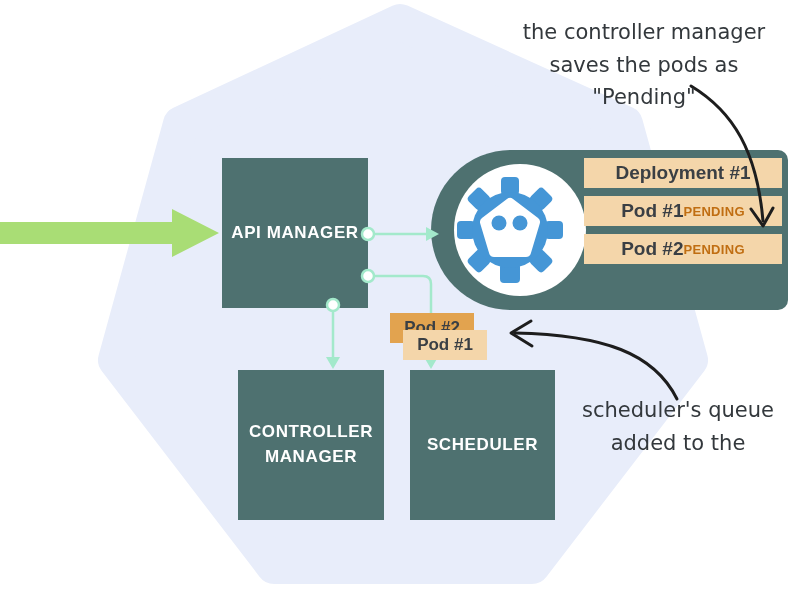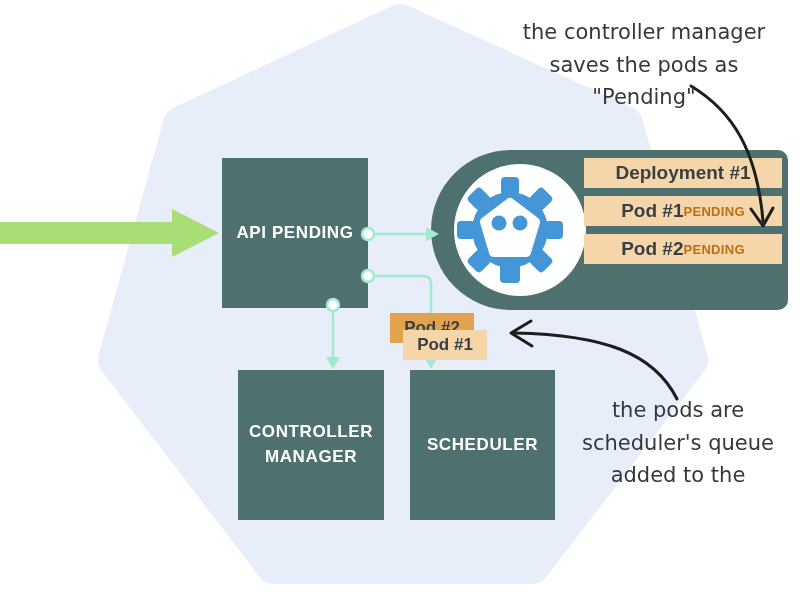--- a/index.html
+++ b/index.html
@@ -108,21 +108,21 @@
       <span class="row-label">Pod #1</span>
       <span class="row-status">PENDING</span>
     </div>
     <div class="row">
       <span class="row-label">Pod #2</span>
       <span class="row-status">PENDING</span>
     </div>
   </div>
 
   <div class="box box-api">
-    <span>API PENDING</span>
+    <span>API MANAGER</span>
   </div>
   <div class="box box-controller">
     <span>CONTROLLER MANAGER</span>
   </div>
   <div class="box box-scheduler">
     <span>SCHEDULER</span>
   </div>
 
   <svg class="layer" viewBox="0 0 800 600">
     <g stroke="#a3e9cb" stroke-width="2.5" fill="none">
@@ -157,18 +157,17 @@
       <path d="M 531 321 L 511 333 L 532 346"></path>
     </g>
   </svg>
 
   <div class="handnote note-top">
     <div>the controller manager</div>
     <div>saves the pods as</div>
     <div>"Pending"</div>
   </div>
   <div class="handnote note-bottom">
-    <div>the pods are</div>
     <div>scheduler's queue</div>
     <div>added to the</div>
   </div>
 
 </div>
 
 </body></html>

